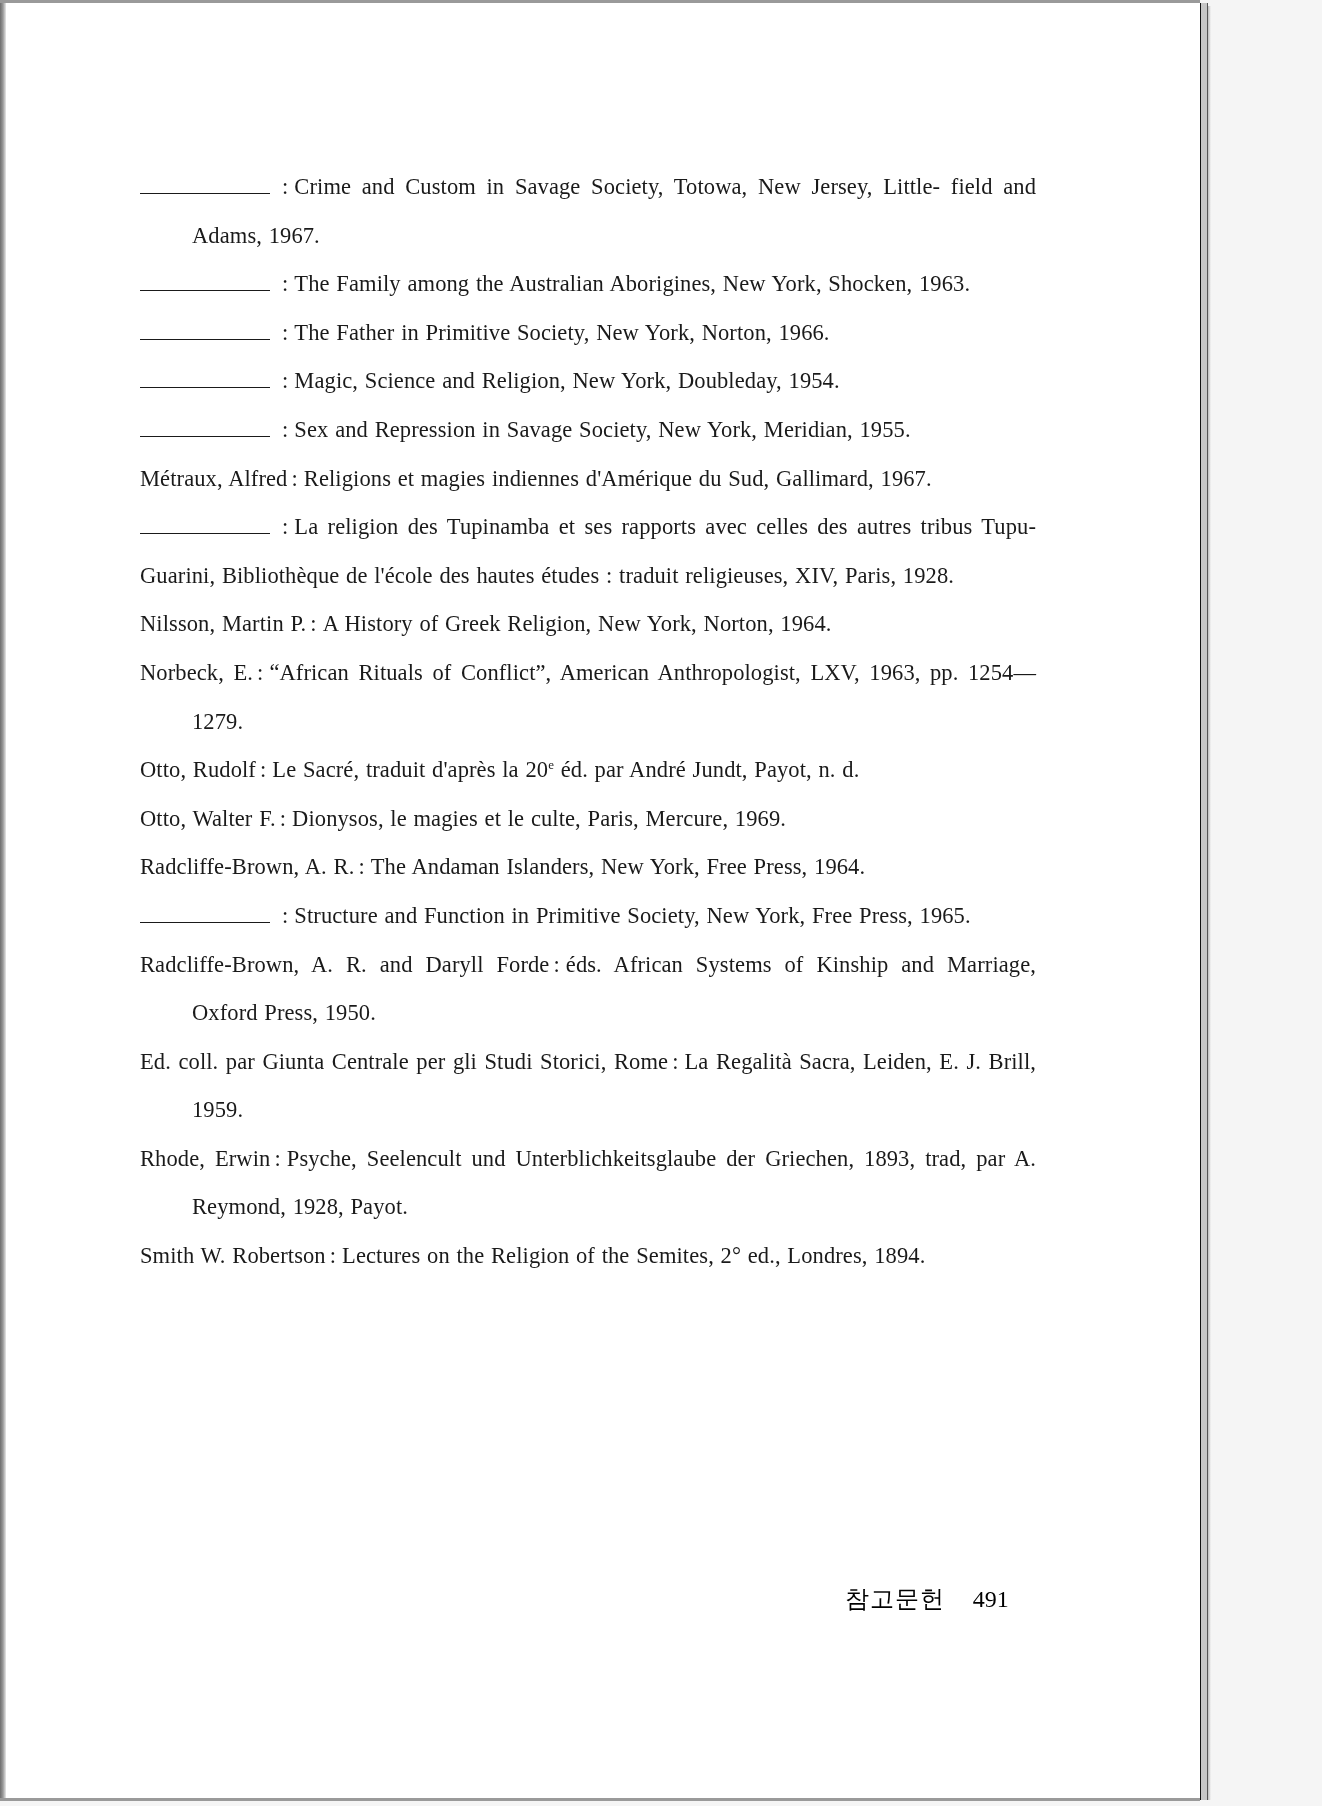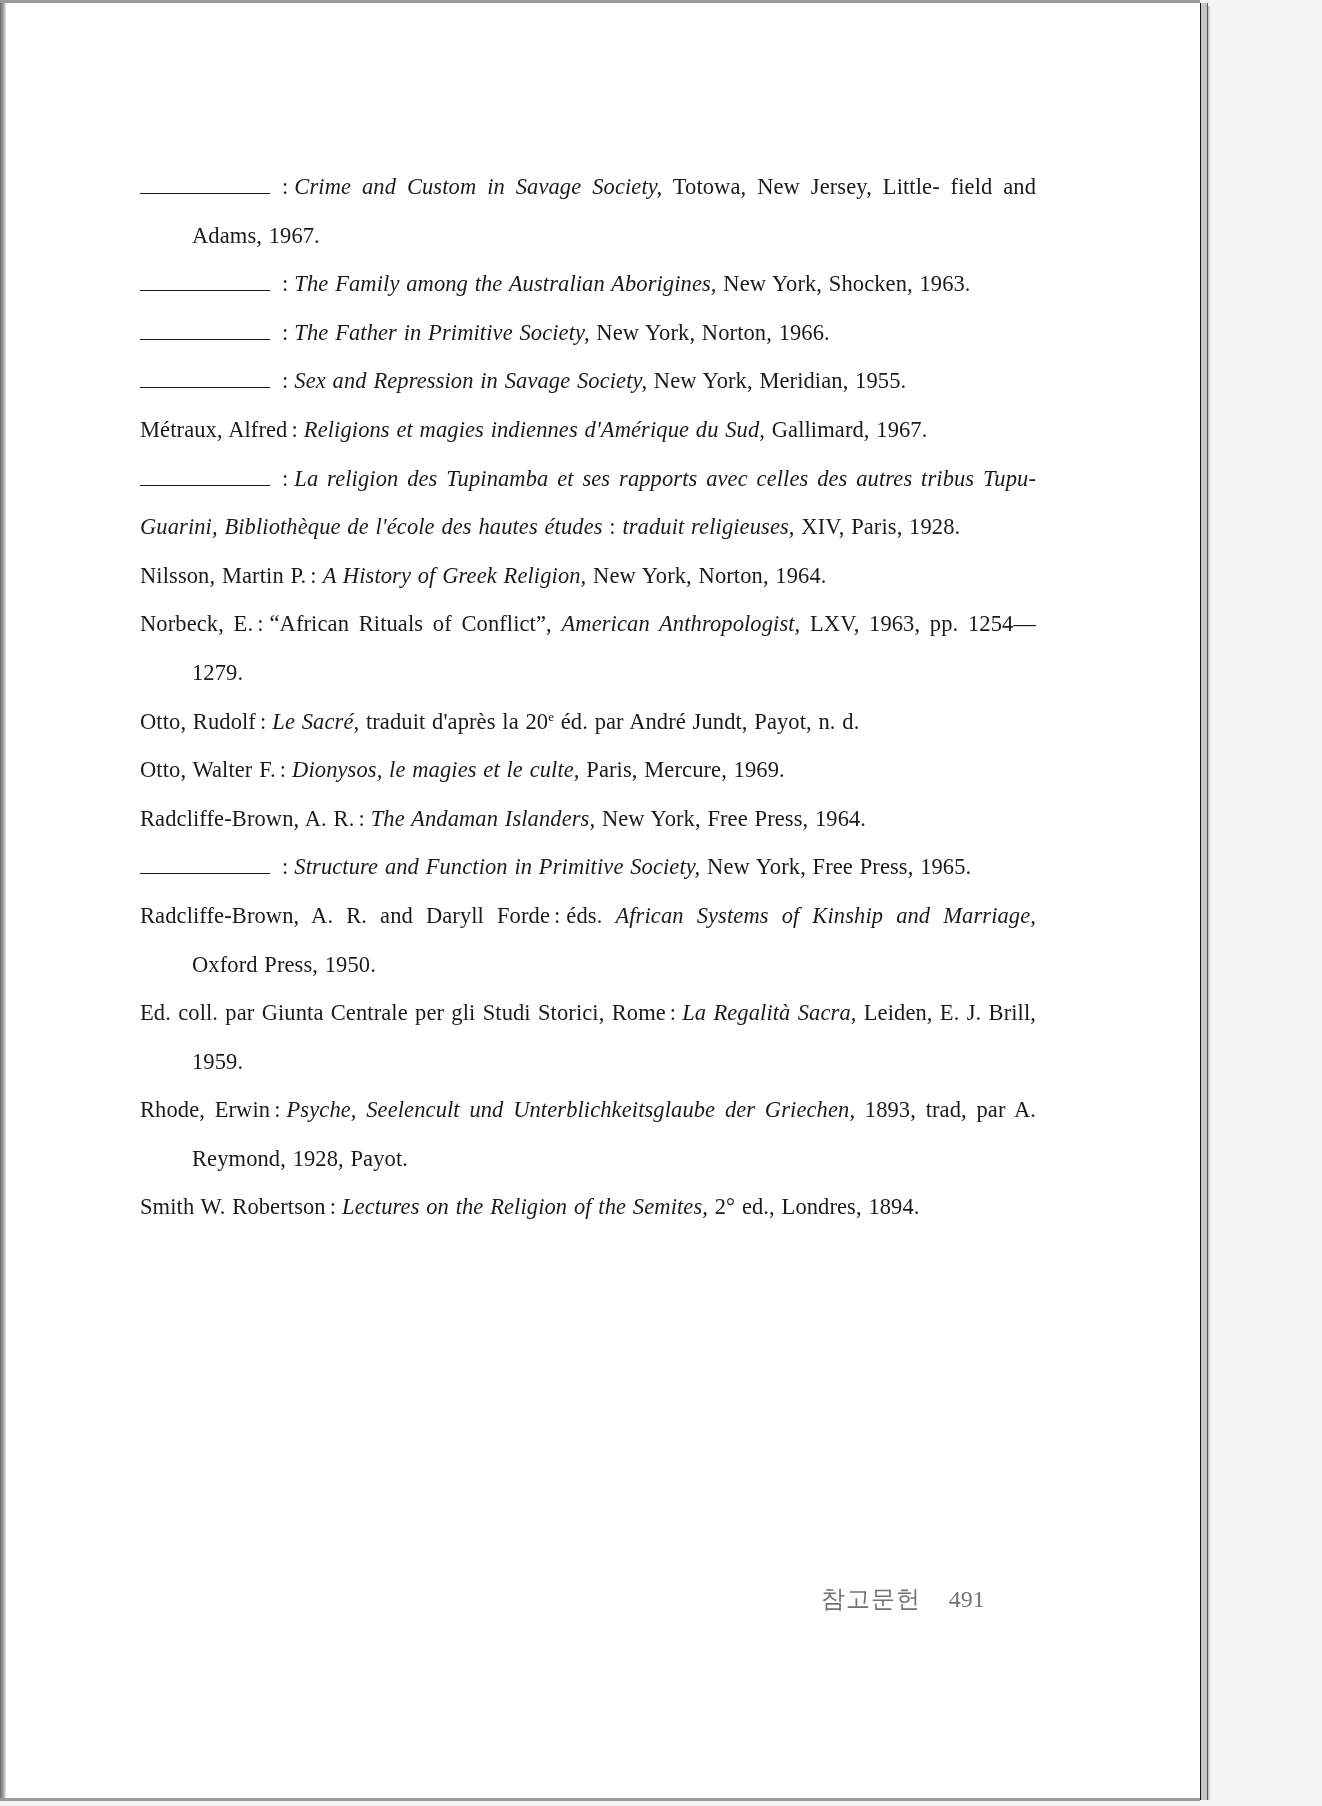--- a/index.html
+++ b/index.html
@@ -50,40 +50,41 @@
   .blank {
     display: inline-block;
     width: 130px;
     border-bottom: 1.6px solid #1a1a1a;
     height: 20px;
     vertical-align: baseline;
     margin-right: 8px;
     text-indent: 0;
   }
   .colon { margin: 0 6px 0 4px; }
-  .it { font-style: italic; }
+  .it { }
   .sup { font-size: 13px; vertical-align: super; line-height: 0; }
   .footer {
-    position: absolute; left: 821px; top: 1580px;
+    position: absolute; left: 845px; top: 1580px;
     font-size: 24px;
     font-family: "DejaVu Sans", "Liberation Sans", sans-serif;
-    color: #737373;
+    color: #000000;
   }
   .footer .section { letter-spacing: 1px; margin-right: 20px; font-family: "DejaVu Serif", serif; }
   .footer .pageno { font-family: "Liberation Serif", serif; }
 </style>
 </head>
 <body>
 
 <div class="page">
   <div class="page-left-edge"></div>
   <div class="content" id="bib">
       <p class="entry"><span class="blank"></span><span class="colon">:</span><span class="it">Crime and Custom in Savage Society,</span><span> Totowa, New Jersey, Little- field and Adams, 1967.</span></p>
       <p class="entry"><span class="blank"></span><span class="colon">:</span><span class="it">The Family  among  the Australian Aborigines,</span><span>  New York,  Shocken, 1963.</span></p>
       <p class="entry"><span class="blank"></span><span class="colon">:</span><span class="it">The Father in Primitive Society,</span><span> New York, Norton, 1966.</span></p>
+      <p class="entry"><span class="blank"></span><span class="colon">:</span><span class="it">Magic, Science and Religion,</span><span> New York, Doubleday, 1954.</span></p>
       <p class="entry"><span class="blank"></span><span class="colon">:</span><span class="it">Sex and Repression in Savage Society,</span><span> New York, Meridian, 1955.</span></p>
       <p class="entry"><span>Métraux, Alfred</span><span class="colon">:</span><span class="it">Religions et magies indiennes d'Amérique du Sud,</span><span> Gallimard, 1967.</span></p>
       <p class="entry" style="padding-left: 0px; text-indent: 0px;"><span class="blank"></span><span class="colon">:</span><span class="it">La religion des Tupinamba et ses rapports avec celles des autres tribus Tupu-Guarini, Bibliothèque de l'école des hautes études</span><span> : </span><span class="it">traduit religieuses,</span><span> XIV, Paris, 1928.</span></p>
       <p class="entry"><span>Nilsson, Martin P.</span><span class="colon">:</span><span class="it">A History of Greek Religion,</span><span> New York, Norton, 1964.</span></p>
       <p class="entry"><span>Norbeck, E.</span><span class="colon">:</span><span>“African Rituals of Conflict”, </span><span class="it">American Anthropologist,</span><span> LXV, 1963, pp. 1254—1279.</span></p>
       <p class="entry"><span>Otto, Rudolf</span><span class="colon">:</span><span class="it">Le Sacré,</span><span> traduit d'après la 20</span><span class="sup">e</span><span> éd. par André Jundt, Payot, n. d.</span></p>
       <p class="entry"><span>Otto, Walter F.</span><span class="colon">:</span><span class="it">Dionysos, le magies et le culte,</span><span> Paris, Mercure, 1969.</span></p>
       <p class="entry"><span>Radcliffe-Brown, A. R.</span><span class="colon">:</span><span class="it">The Andaman Islanders,</span><span> New York, Free Press, 1964.</span></p>
       <p class="entry"><span class="blank"></span><span class="colon">:</span><span class="it">Structure and Function in Primitive Society,</span><span> New York, Free Press, 1965.</span></p>
       <p class="entry"><span>Radcliffe-Brown, A. R. and Daryll Forde</span><span class="colon">:</span><span>éds. </span><span class="it">African Systems of Kinship and Marriage,</span><span> Oxford Press, 1950.</span></p>

